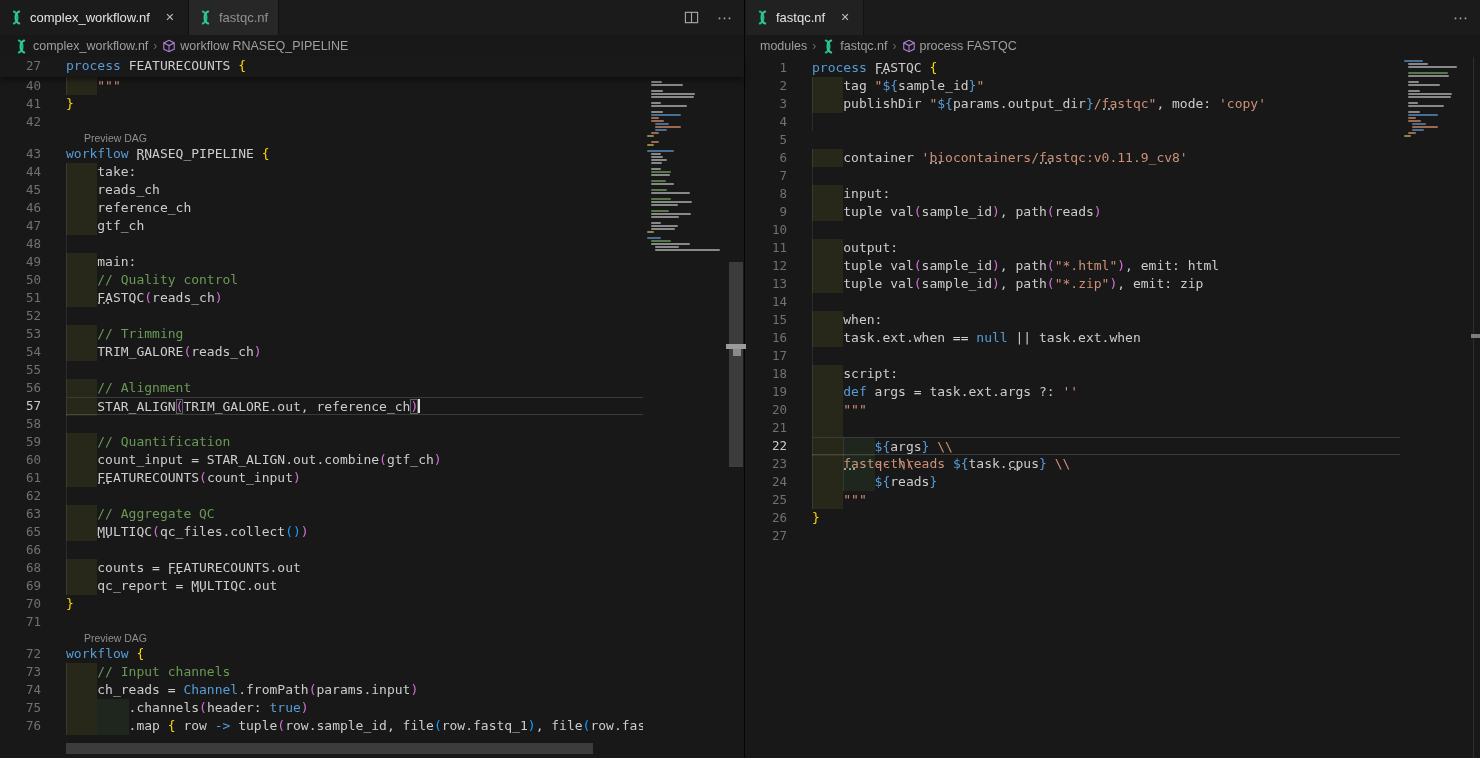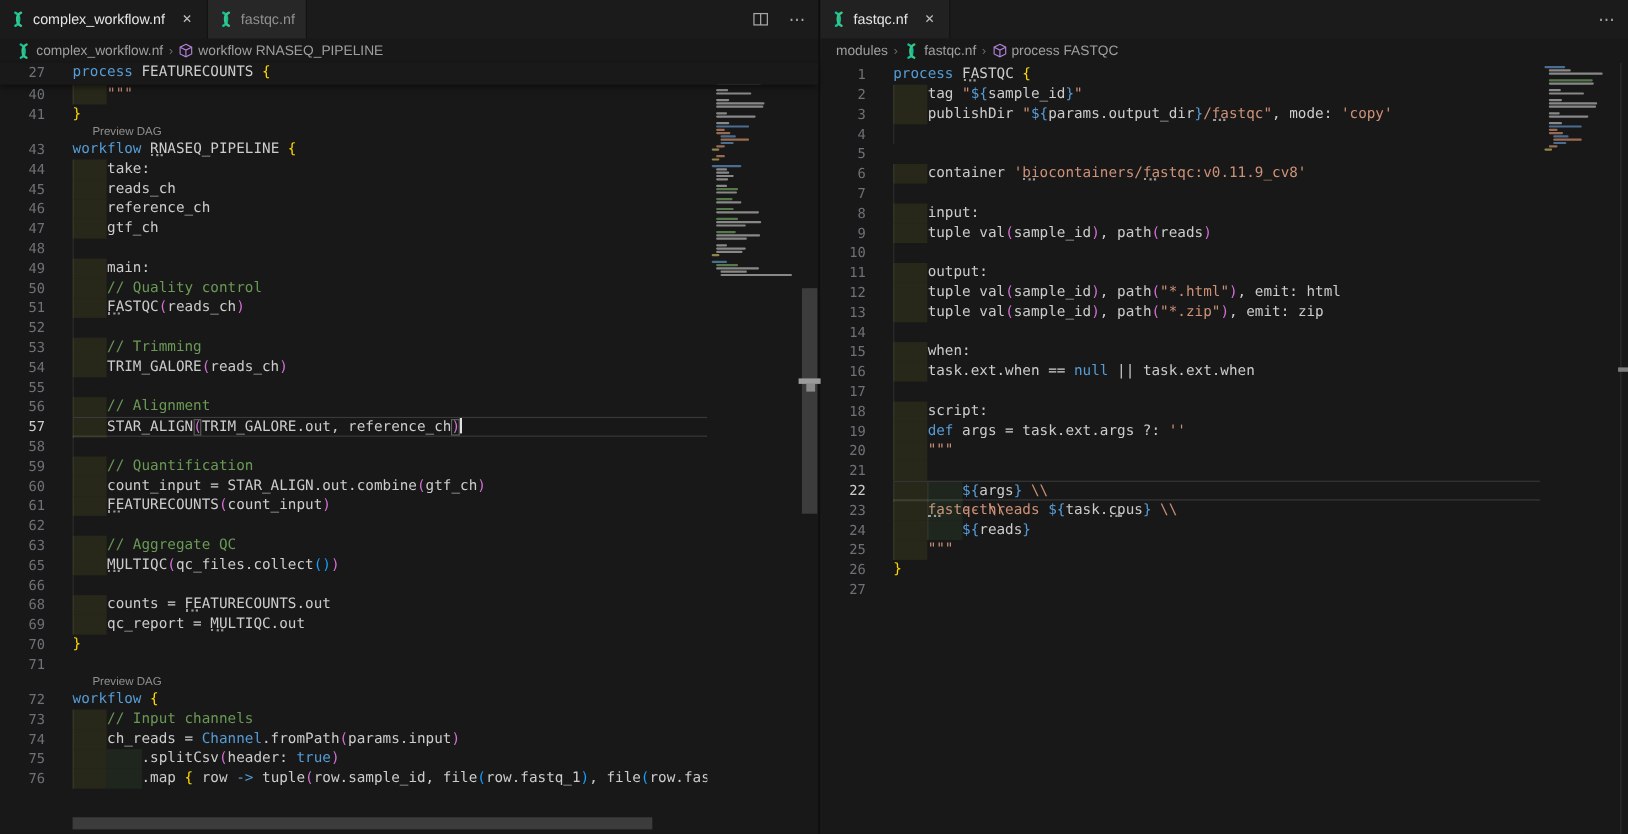--- a/index.html
+++ b/index.html
@@ -153,20 +153,26 @@
             <div class="iblock lvl1" style="left: 0ch;"></div>
             <span class="code" style="padding-left: 4ch;"><span class="tk s">"""</span></span>
           </div>
         </div>
         <div class="row">
           <span class="num">41</span>
           <div class="body">
             <span class="code" style="padding-left: 0ch;"><span class="tk b1">}</span></span>
           </div>
         </div>
+        <div class="row">
+          <span class="num">42</span>
+          <div class="body">
+            <span class="code" style="padding-left: 0ch;"></span>
+          </div>
+        </div>
         <div class="lensrow">
           <span class="lens">Preview DAG</span>
         </div>
         <div class="row">
           <span class="num">43</span>
           <div class="body">
             <span class="code" style="padding-left: 0ch;"><span class="tk k">workflow</span><span class="tk t"> </span><span class="tk t du">RNASEQ_PIPELINE</span><span class="tk t"> </span><span class="tk b1">{</span></span>
           </div>
         </div>
         <div class="row">
@@ -391,21 +397,21 @@
             <div class="iblock lvl1" style="left: 0ch;"></div>
             <span class="code" style="padding-left: 4ch;"><span class="tk t">ch_reads = </span><span class="tk k">Channel</span><span class="tk t">.fromPath</span><span class="tk b2">(</span><span class="tk t">params.input</span><span class="tk b2">)</span></span>
           </div>
         </div>
         <div class="row">
           <span class="num">75</span>
           <div class="body">
             <div class="iguide" style="left: 0ch;"></div>
             <div class="iblock lvl1" style="left: 0ch;"></div>
             <div class="iblock lvl2" style="left: 4ch;"></div>
-            <span class="code" style="padding-left: 8ch;"><span class="tk t">.splitCsv</span><span class="tk b2">(</span><span class="tk t">header: </span><span class="tk k">true</span><span class="tk b2">)</span></span>
+            <span class="code" style="padding-left: 8ch;"><span class="tk t">.channels</span><span class="tk b2">(</span><span class="tk t">header: </span><span class="tk k">true</span><span class="tk b2">)</span></span>
           </div>
         </div>
         <div class="row">
           <span class="num">76</span>
           <div class="body">
             <div class="iguide" style="left: 0ch;"></div>
             <div class="iblock lvl1" style="left: 0ch;"></div>
             <div class="iblock lvl2" style="left: 4ch;"></div>
             <span class="code" style="padding-left: 8ch;"><span class="tk t">.map </span><span class="tk b1">{</span><span class="tk t"> row </span><span class="tk k">-&gt;</span><span class="tk t"> tuple</span><span class="tk b2">(</span><span class="tk t">row.sample_id, file</span><span class="tk b3">(</span><span class="tk t">row.fastq_1</span><span class="tk b3">)</span><span class="tk t">, file</span><span class="tk b3">(</span><span class="tk t">row.fastq_2</span></span>
           </div>

